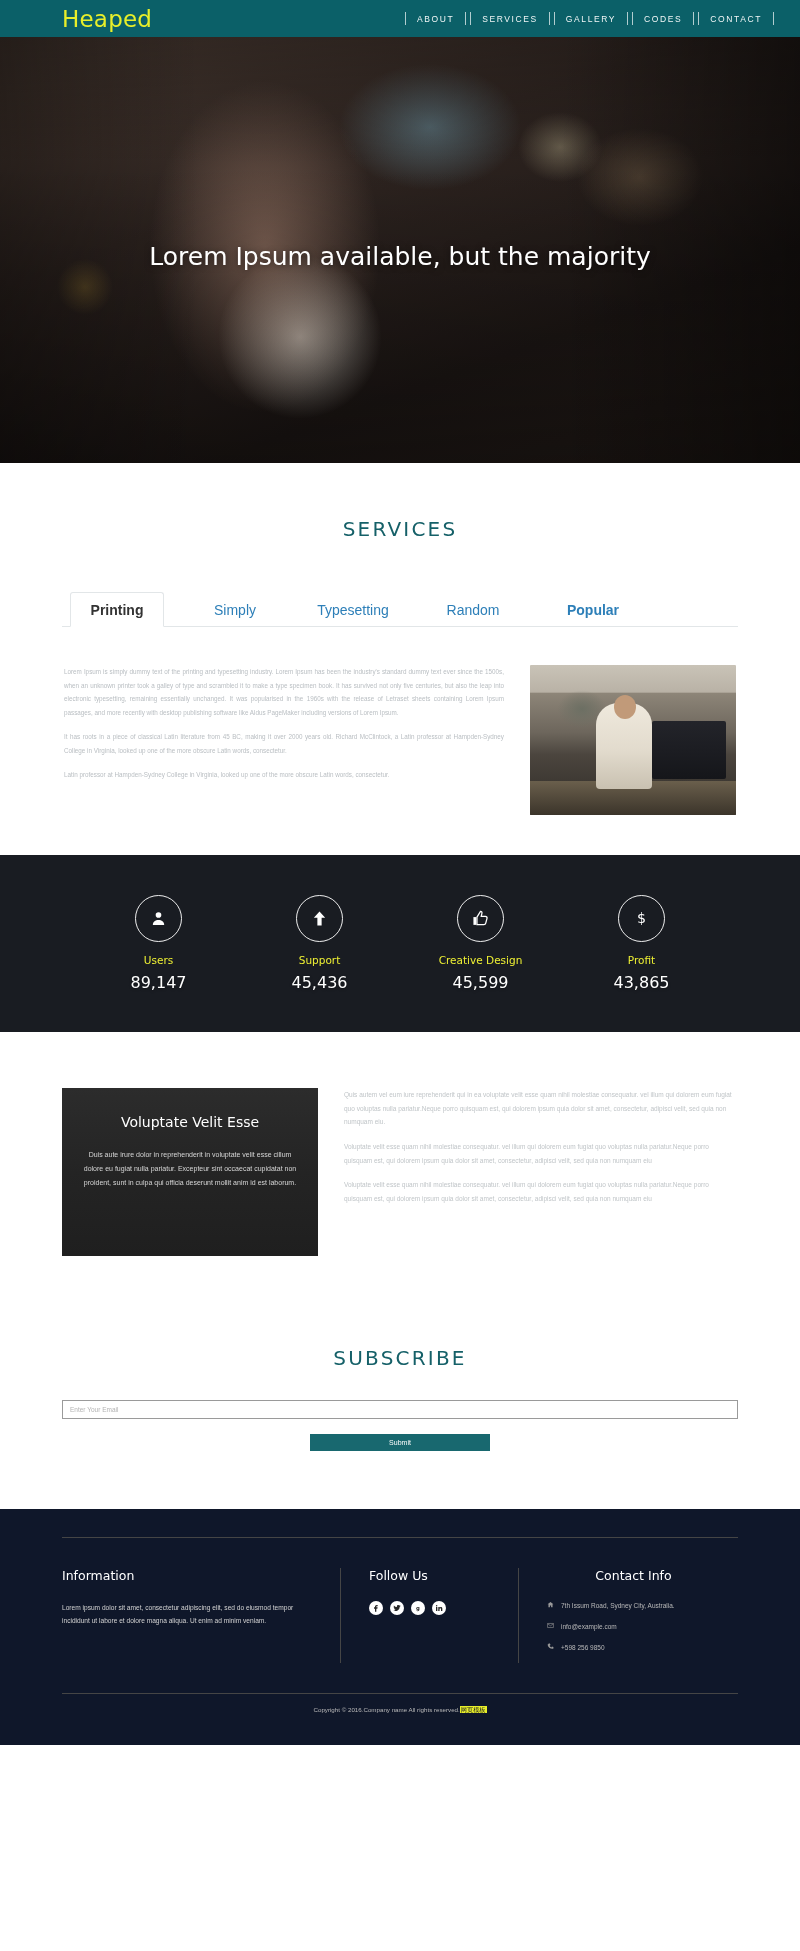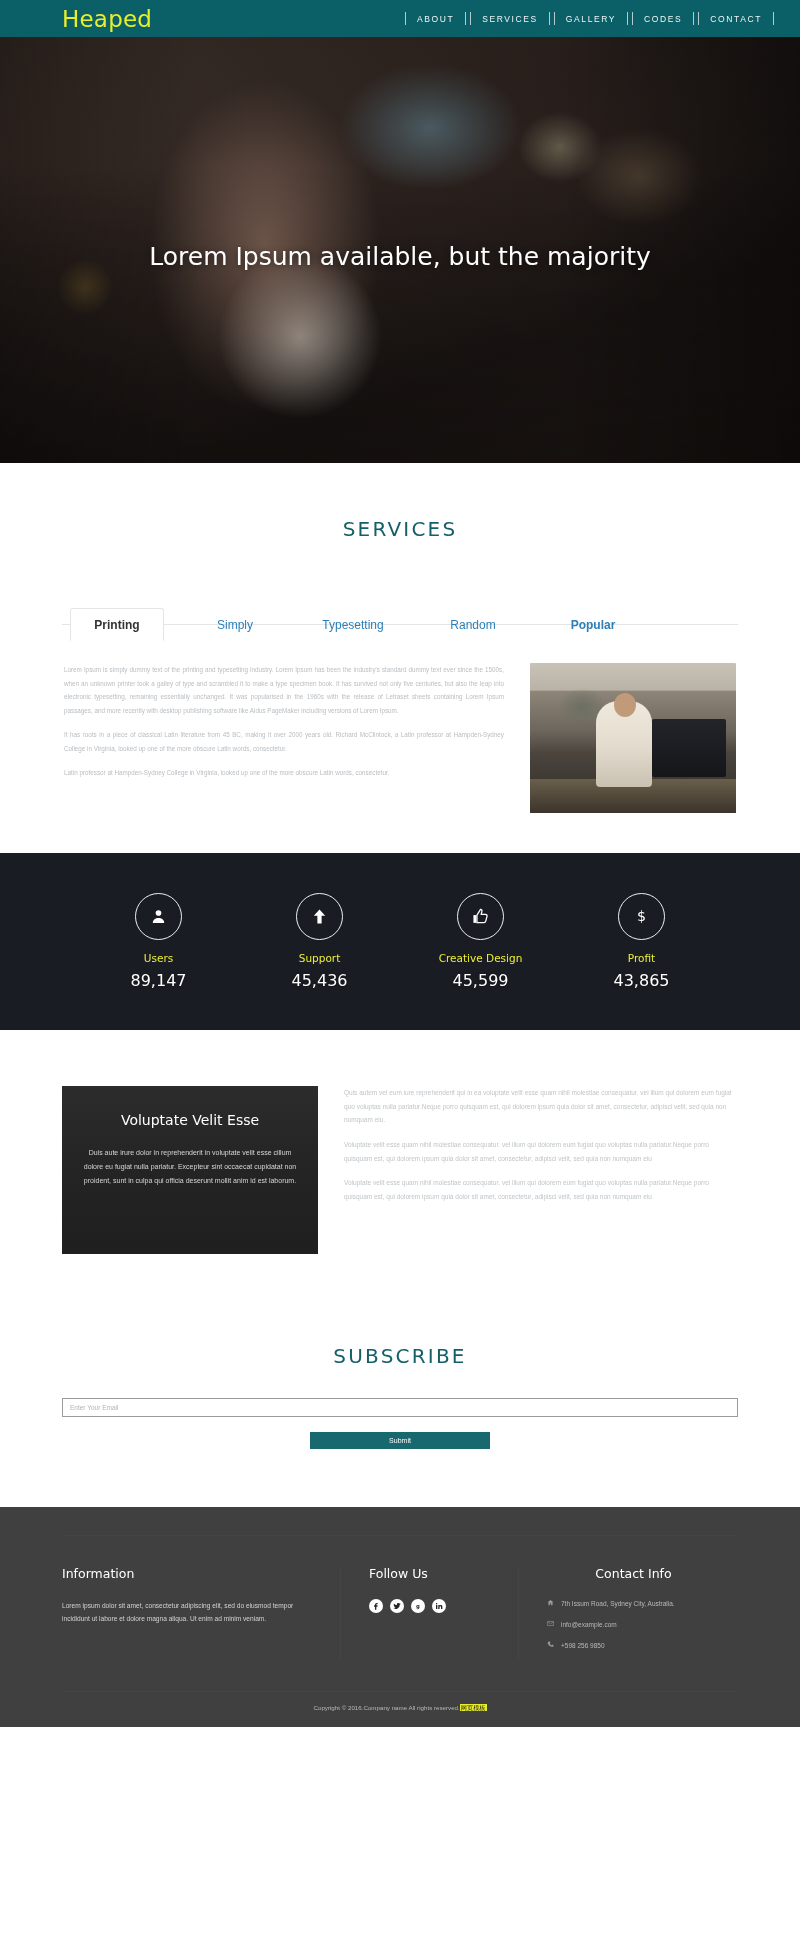--- a/index.html
+++ b/index.html
@@ -98,26 +98,26 @@
   .tabs-wrap{ width:676px; margin:50px auto 0; }
   .tabs{
     display:flex;
     border-bottom:1px solid #e2e6e8;
     padding-left:8px;
   }
   .tab{
     flex:0 0 auto;
     width:94px;
     text-align:center;
-    font-size:12px;
+    font-size:14px;
     padding:9px 0 8px;
     color:#2d7fb8;
     cursor:pointer;
     position:relative;
-    top:17px;
+    top:1px;
     border:1px solid transparent;
     border-radius:3px 3px 0 0;
     background:transparent;
   }
   .tab.active{
     color:#333;
     font-weight:bold;
     background:#fff;
     border:1px solid #e2e6e8;
     border-bottom-color:#fff;
@@ -278,22 +278,22 @@
     background:#18686f;
     border:none;
     color:#fff;
     font-size:7px;
     cursor:pointer;
     font-family:"Liberation Sans", sans-serif;
   }
 
   
   .footer{
-    background:#404040;
-    padding:28px 0 0;
+    background:#0f172a;
+    padding:28px 0 16px;
   }
   .footer-inner{ width:676px; margin:0 auto; }
   .footer-rule{ height:1px; background:#454545; margin-bottom:30px; }
   .footer-cols{ display:flex; }
   .fcol{ padding-right:18px; }
   .fcol.c1{ width:278px; }
   .fcol.c2{ width:178px; border-left:1px solid #454545; padding-left:28px; }
   .fcol.c3{ width:220px; border-left:1px solid #454545; padding-left:28px;text-align:center; }
   .fcol h4{
     color:#ffffff;

